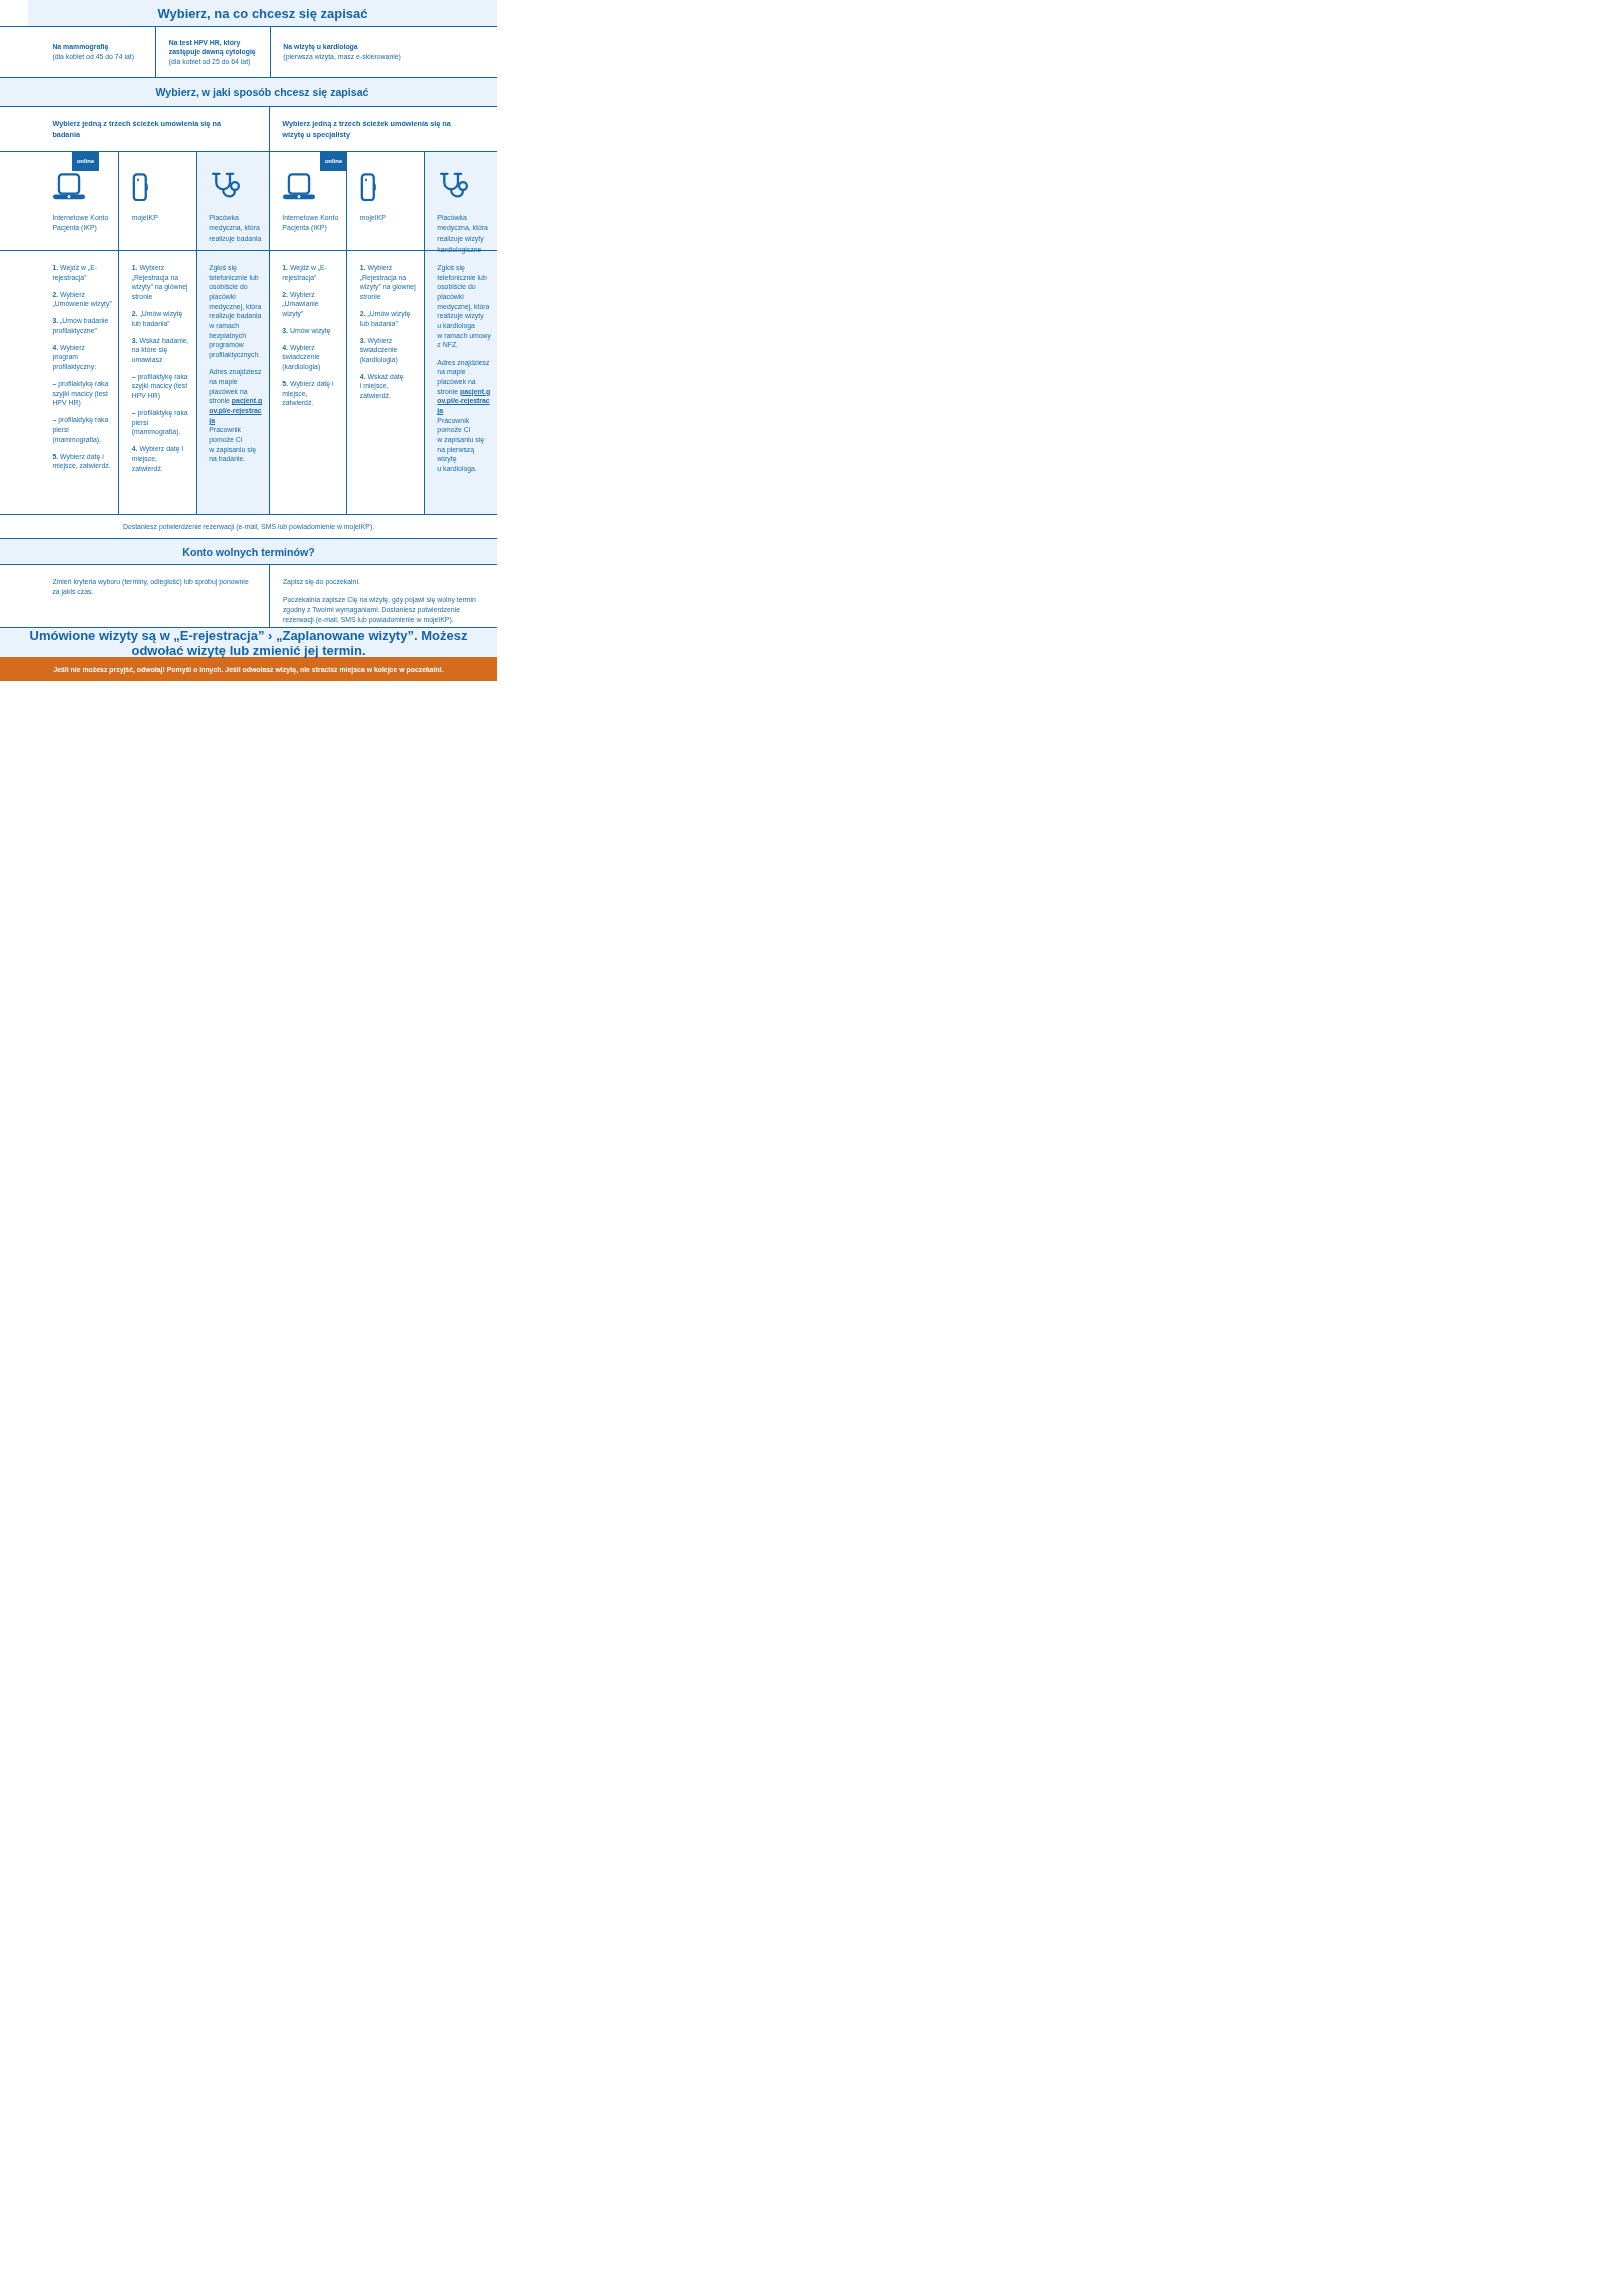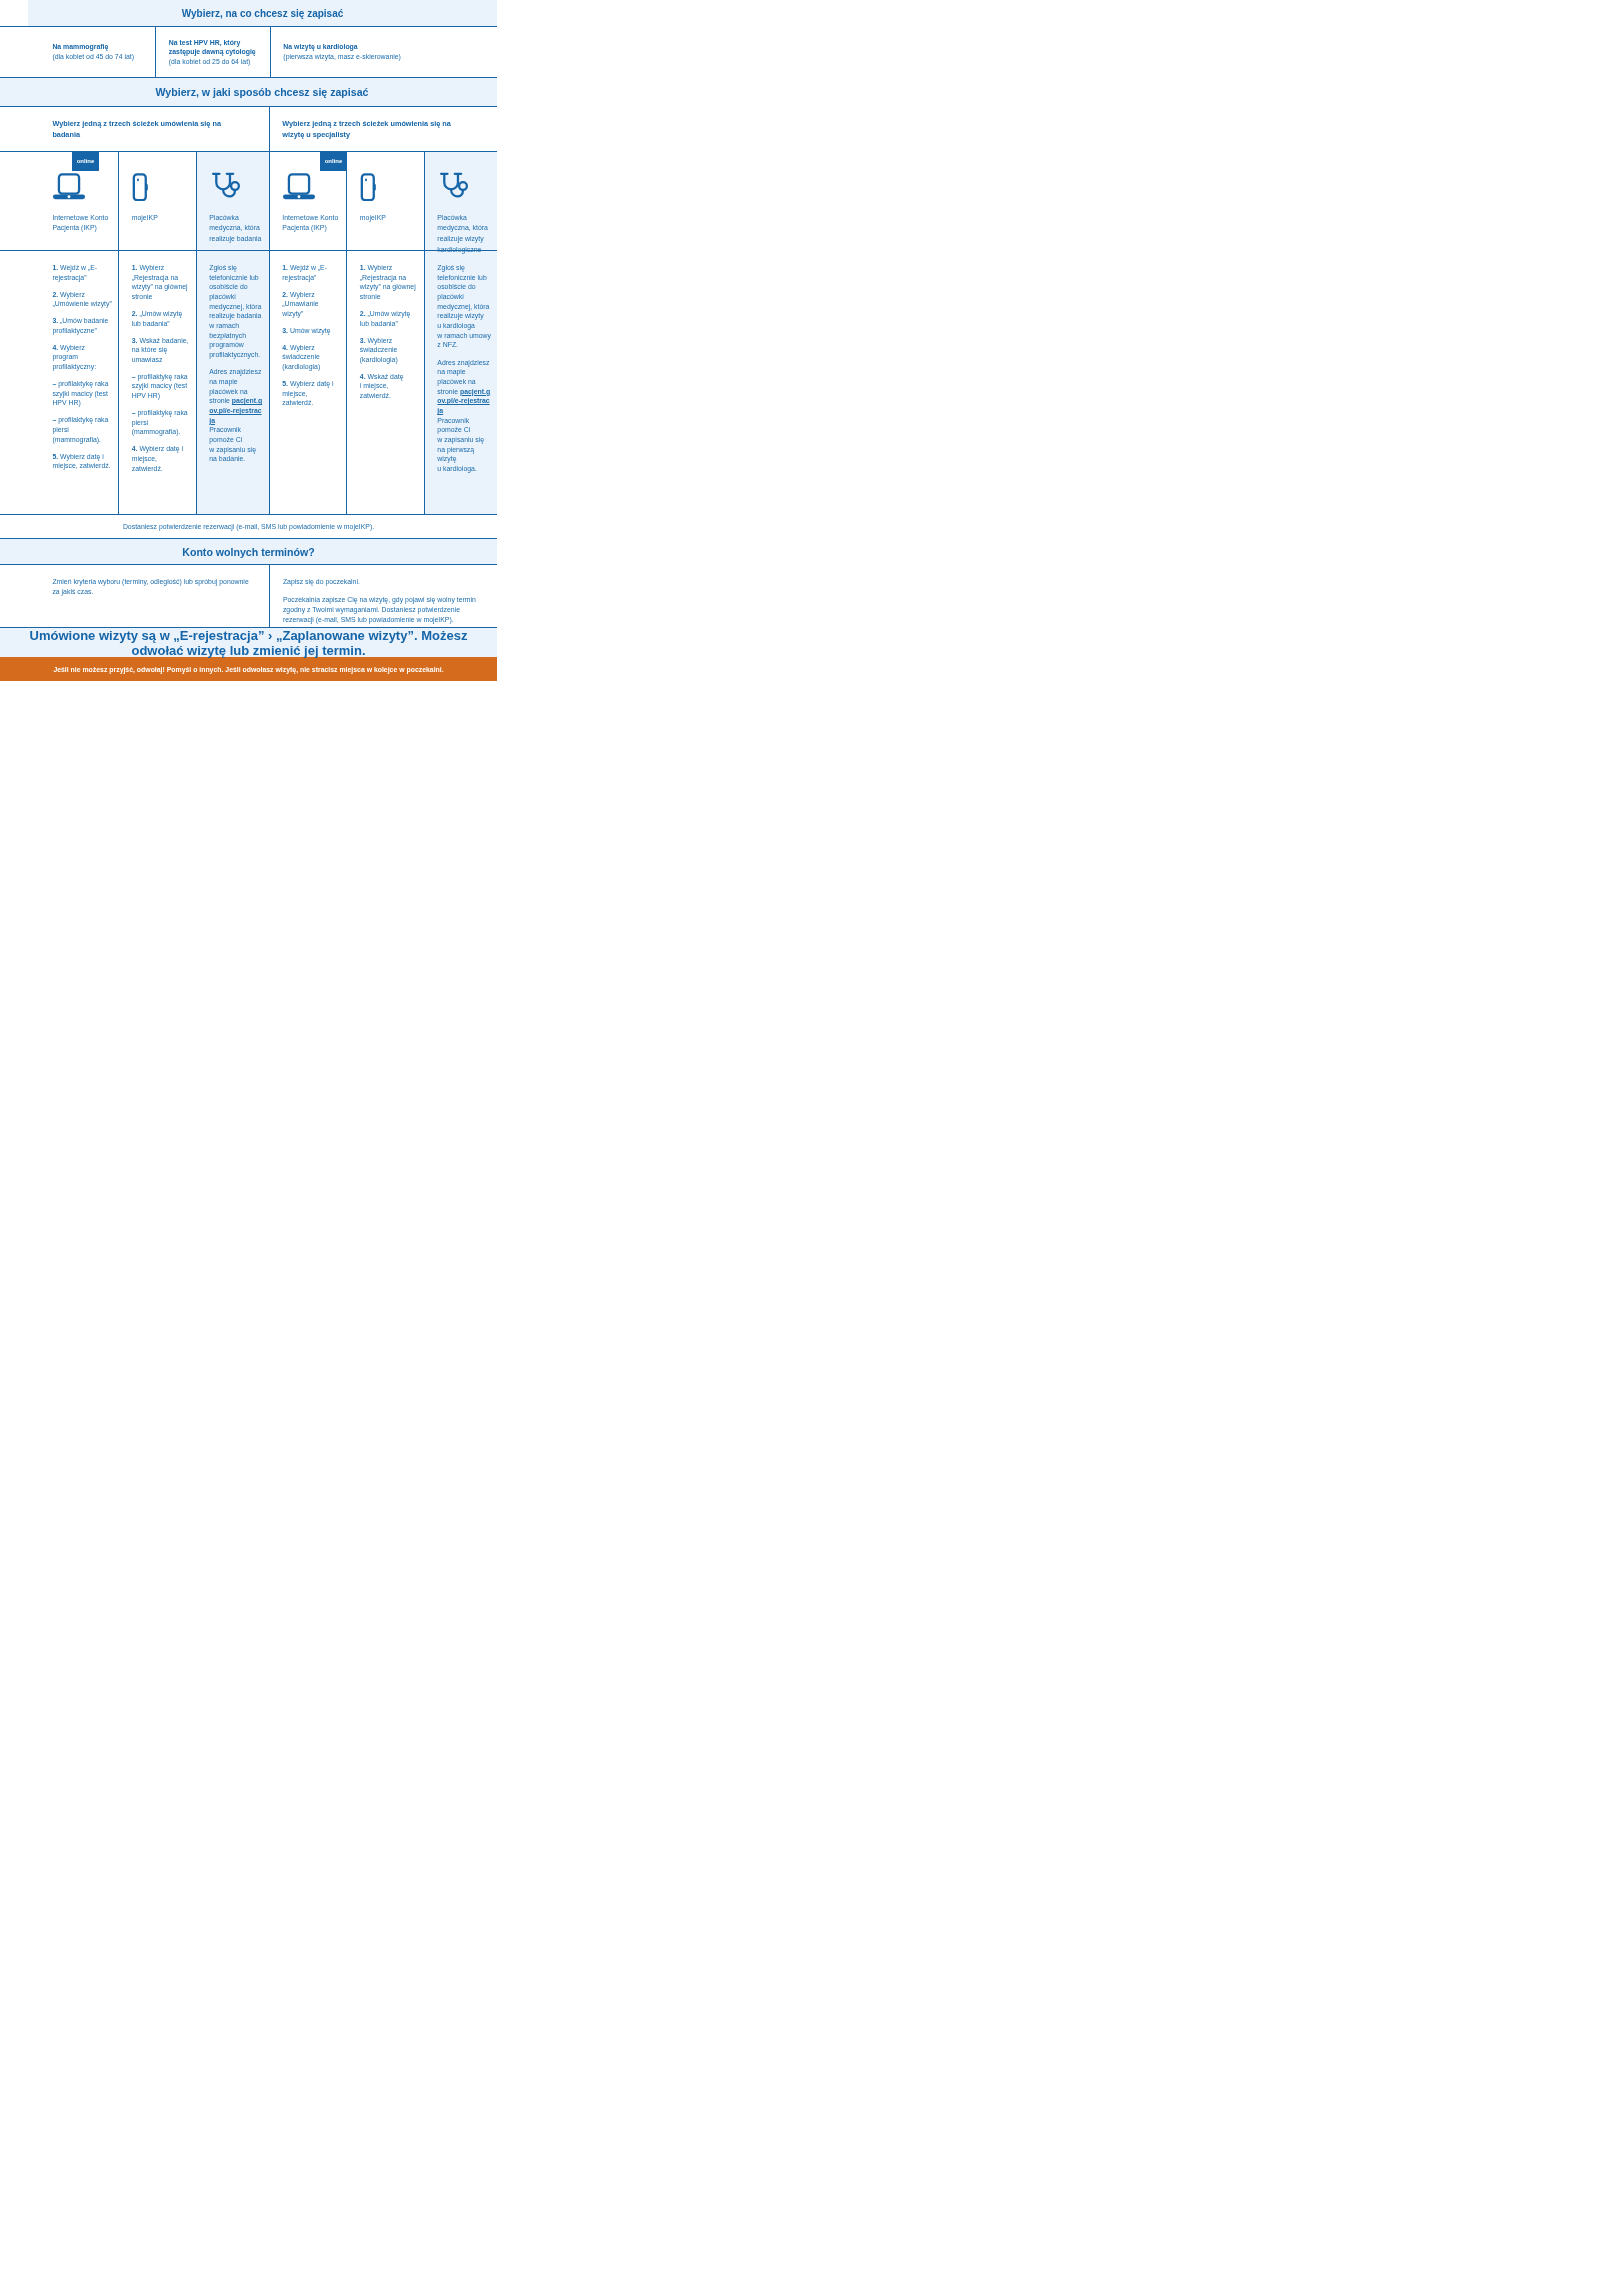--- a/index.html
+++ b/index.html
@@ -8,21 +8,21 @@
     --light:#eaf2fb;
     --orange:#d56c1d;
   }
   *{margin:0;padding:0;box-sizing:border-box;}
   body{background:#fff;font-family:"Liberation Sans", sans-serif;}
   .page{width:497px;height:720px;background:#fff;position:relative;overflow:hidden;}
 
   .hdr{height:40px;background:var(--primary);color:#fff;display:flex;align-items:center;justify-content:center;
        font-size:13.8px;font-weight:bold;letter-spacing:0.1px;}
   .band{background:var(--light);color:var(--primary);font-weight:bold;display:flex;align-items:center;justify-content:center;}
-  .band1{height:26px;font-size:10px;margin-left:28px;}
+  .band1{height:26px;font-size:13px;margin-left:28px;}
   .band2{height:29px;font-size:10.6px;border-top:1.4px solid var(--primary);padding-left:27px;}
   .rule-top{border-top:1.4px solid var(--primary);}
 
   .cols{display:flex;padding-left:40px;}
   .cols > .col + .col{border-left:1.4px solid var(--primary);}
 
   
   .row1{height:51px;}
   .row1 .col{display:flex;flex-direction:column;justify-content:center;padding:0 9.2px 0 12.4px;}
   .row1 .c1{width:125px;} .row1 .c2{width:124px;} .row1 .c3{width:248px;}

